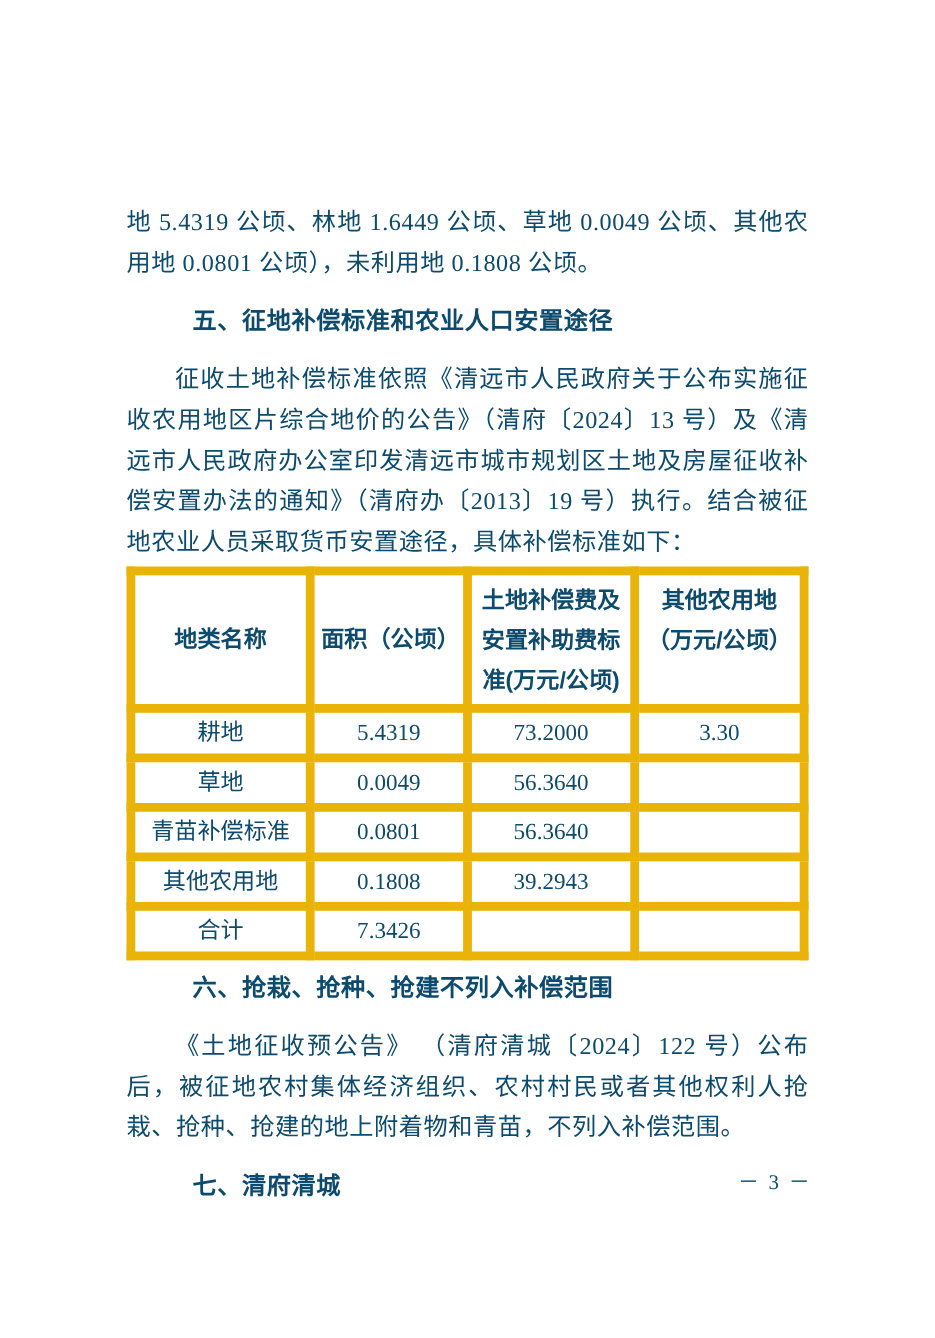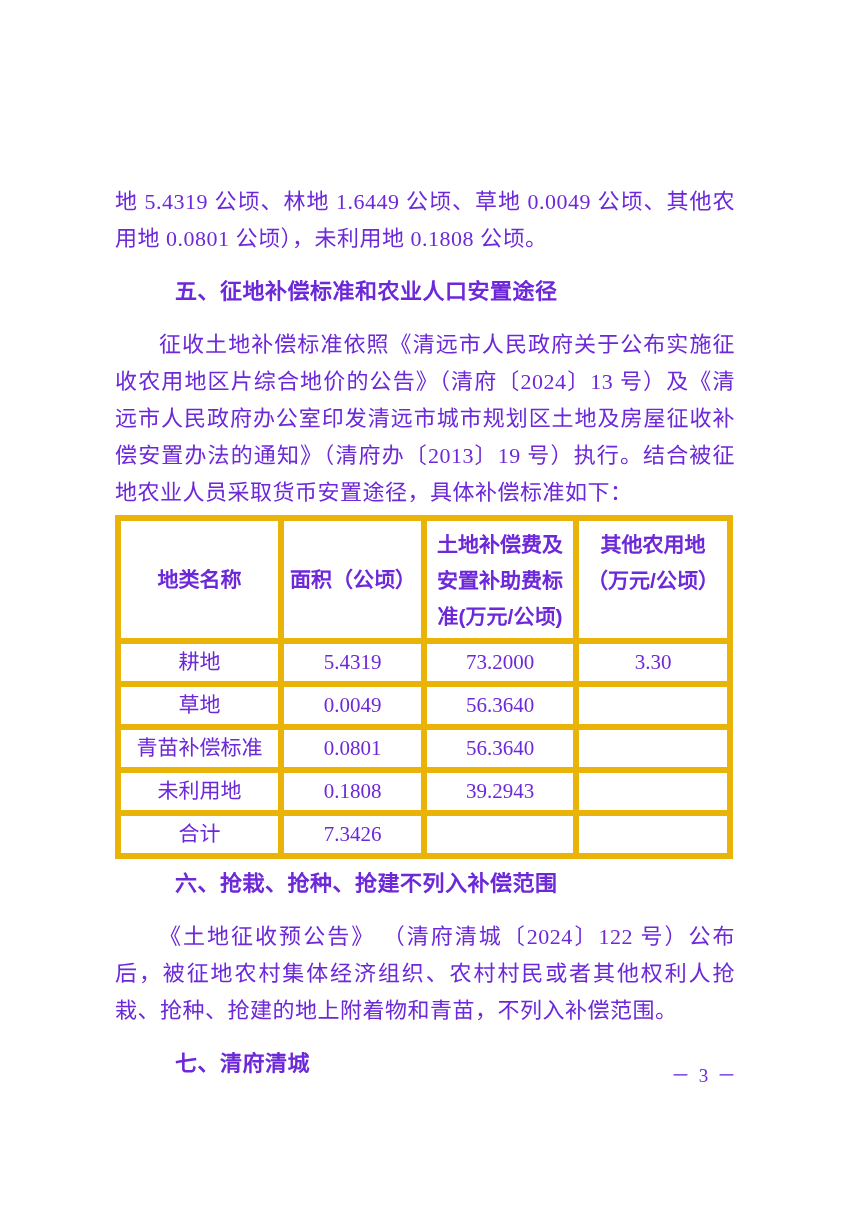--- a/index.html
+++ b/index.html
@@ -5,21 +5,21 @@
   html, body {
     margin: 0;
     padding: 0;
     background: #ffffff;
   }
   .page {
     position: relative;
     width: 850px;
     height: 1216px;
     background: #ffffff;
-    color: #6d28d9;
+    color: #0c4a6e;
     font-family: "Liberation Serif", "DejaVu Serif", serif;
     overflow: hidden;
   }
   .content {
     position: absolute;
     left: 115px;
     top: 183px;
     width: 620px;
   }
   .body-text {
@@ -47,21 +47,21 @@
   }
   table.comp-table {
     border-collapse: collapse;
     table-layout: fixed;
     width: 612px;
     margin-top: 4px;
     border: 3px solid #000;
   }
   .comp-table th,
   .comp-table td {
-    border: 6px solid #eab308;
+    border: 8px solid #eab308;
     text-align: center;
     padding: 0 6px;
     overflow: hidden;
   }
   .comp-table th {
     height: 111px;
     font-size: 21px;
     font-weight: 700;
     line-height: 36px;
     font-family: "Liberation Sans", "DejaVu Sans", sans-serif;
@@ -124,21 +124,21 @@
           <td>56.3640</td>
           <td></td>
         </tr>
         <tr>
           <td>青苗补偿标准</td>
           <td>0.0801</td>
           <td>56.3640</td>
           <td></td>
         </tr>
         <tr>
-          <td>未利用地</td>
+          <td>其他农用地</td>
           <td>0.1808</td>
           <td>39.2943</td>
           <td></td>
         </tr>
         <tr>
           <td>合计</td>
           <td>7.3426</td>
           <td></td>
           <td></td>
         </tr>

